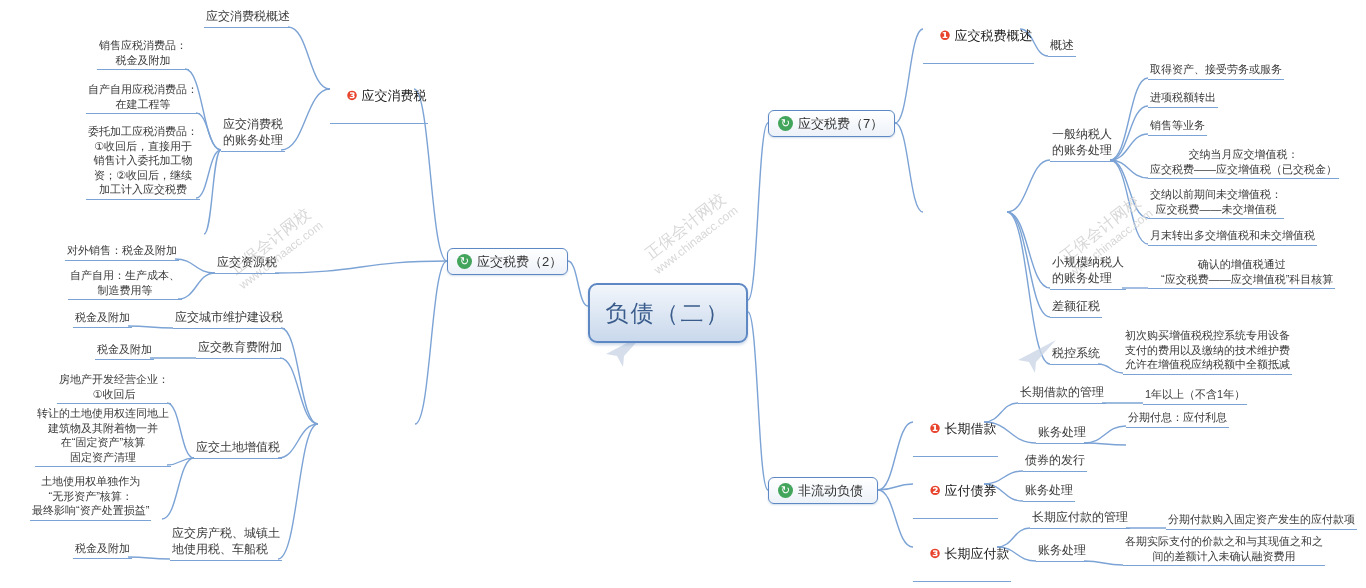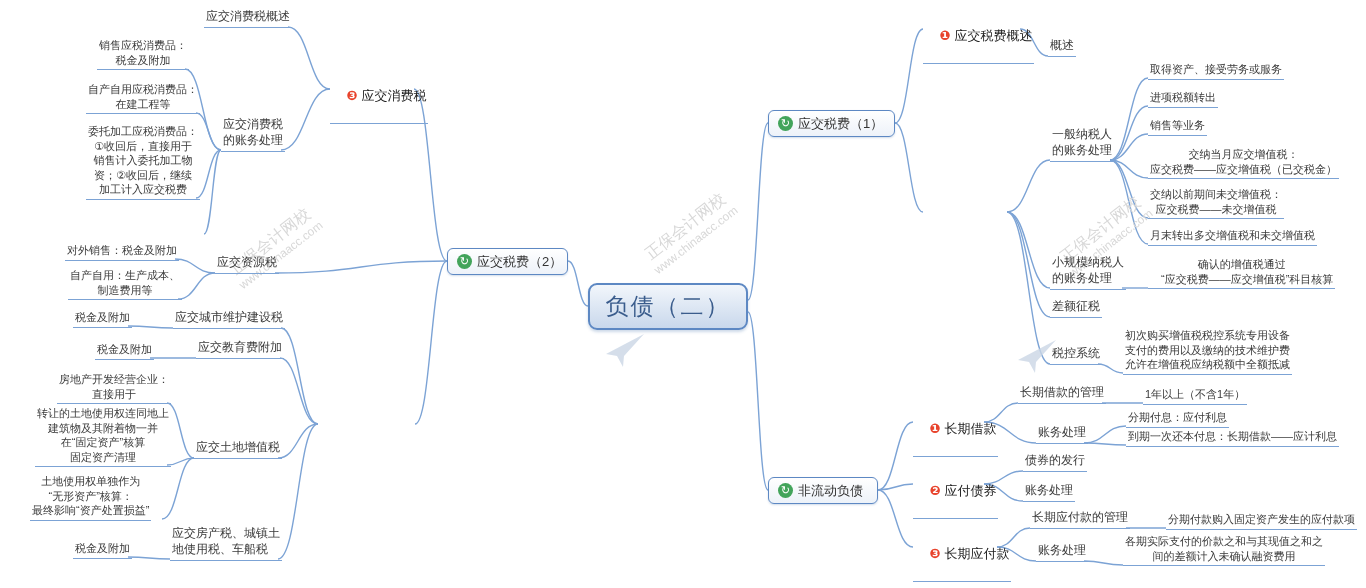--- a/index.html
+++ b/index.html
@@ -16,21 +16,21 @@
   .num { color:#e8432c; margin-right:4px; font-size:13px; font-weight:bold; }
 
   .hub { position:absolute; display:flex; align-items:center; gap:5px; height:27px;
          padding:0 9px; border:1.5px solid #5d88c3; border-radius:6px;
          background:linear-gradient(#ffffff,#edf2f9); font-size:13px; color:#333;
          box-shadow:0 1px 2px rgba(90,130,180,.28); white-space:nowrap; }
   .gicon { width:15px; height:15px; min-width:15px; border-radius:50%; background:#43a45b;
            color:#fff; display:inline-flex; align-items:center; justify-content:center;
            font-size:11px; line-height:1; }
 
-  .center { position:absolute; left:588px; top:283px; width:160px; height:47px;
+  .center { position:absolute; left:588px; top:283px; width:160px; height:60px;
             display:flex; align-items:center; justify-content:center;
             border:2px solid #5d88c3; border-radius:9px;
             background:linear-gradient(#f2f6fb,#c9d8ec);
             font-size:23px; letter-spacing:2px; color:#3a5c8c;
             box-shadow:0 2px 3px rgba(90,130,180,.3); white-space:nowrap; }
 
   .wm { position:absolute; width:180px; color:#d8d8d8; transform:rotate(-38deg);
         font-size:16px; text-align:center; line-height:1.25; pointer-events:none; }
   .wm .site { display:block; font-size:12px; }
   .plane { position:absolute; opacity:.8; }
@@ -116,21 +116,21 @@
   </svg>
 
   <div class="center">负债（二）</div>
 
   <div class="hub" style="left:447px;top:248px;width:121px">
     <span class="gicon">↻</span>
     <span>应交税费（2）</span>
   </div>
   <div class="hub" style="left:768px;top:110px;width:127px">
     <span class="gicon">↻</span>
-    <span>应交税费（1）</span>
+    <span>应交税费（7）</span>
   </div>
   <div class="hub" style="left:768px;top:477px;width:110px">
     <span class="gicon">↻</span>
     <span>非流动负债</span>
   </div>
 
   <div class="n" style="left:204px;top:9px">应交消费税概述</div>
 
   <div class="n lg" style="left:330px;top:70px">
     <span class="num">❸</span><span>应交消费税</span>
@@ -156,21 +156,21 @@
 
 
   <div class="n" style="left:173px;top:310px">应交城市维护建设税</div>
   <div class="n s" style="left:73px;top:310px">税金及附加</div>
 
   <div class="n" style="left:196px;top:340px">应交教育费附加</div>
   <div class="n s" style="left:95px;top:342px">税金及附加</div>
 
   <div class="n" style="left:194px;top:440px">应交土地增值税</div>
   <div class="n s" style="left:57px;top:372px">房地产开发经营企业：
-直接用于</div>
+①收回后</div>
   <div class="n s" style="left:35px;top:406px">转让的土地使用权连同地上
 建筑物及其附着物一并
 在“固定资产”核算
 固定资产清理</div>
   <div class="n s" style="left:30px;top:474px">土地使用权单独作为
 “无形资产”核算：
 最终影响“资产处置损益”</div>
 
   <div class="n" style="left:170px;top:526px">应交房产税、城镇土
 地使用税、车船税</div>
@@ -205,21 +205,20 @@
 支付的费用以及缴纳的技术维护费
 允许在增值税应纳税额中全额抵减</div>
 
   <div class="n lg" style="left:913px;top:403px">
     <span class="num">❶</span><span>长期借款</span>
   </div>
   <div class="n" style="left:1018px;top:385px">长期借款的管理</div>
   <div class="n s" style="left:1143px;top:387px">1年以上（不含1年）</div>
   <div class="n" style="left:1036px;top:425px">账务处理</div>
   <div class="n s" style="left:1126px;top:410px">分期付息：应付利息</div>
-  <div class="n s" style="left:1126px;top:429px">到期一次还本付息：长期借款——应计利息</div>
 
   <div class="n lg" style="left:913px;top:465px">
     <span class="num">❷</span><span>应付债券</span>
   </div>
   <div class="n" style="left:1023px;top:453px">债券的发行</div>
   <div class="n" style="left:1023px;top:483px">账务处理</div>
 
   <div class="n lg" style="left:913px;top:528px">
     <span class="num">❸</span><span>长期应付款</span>
   </div>

